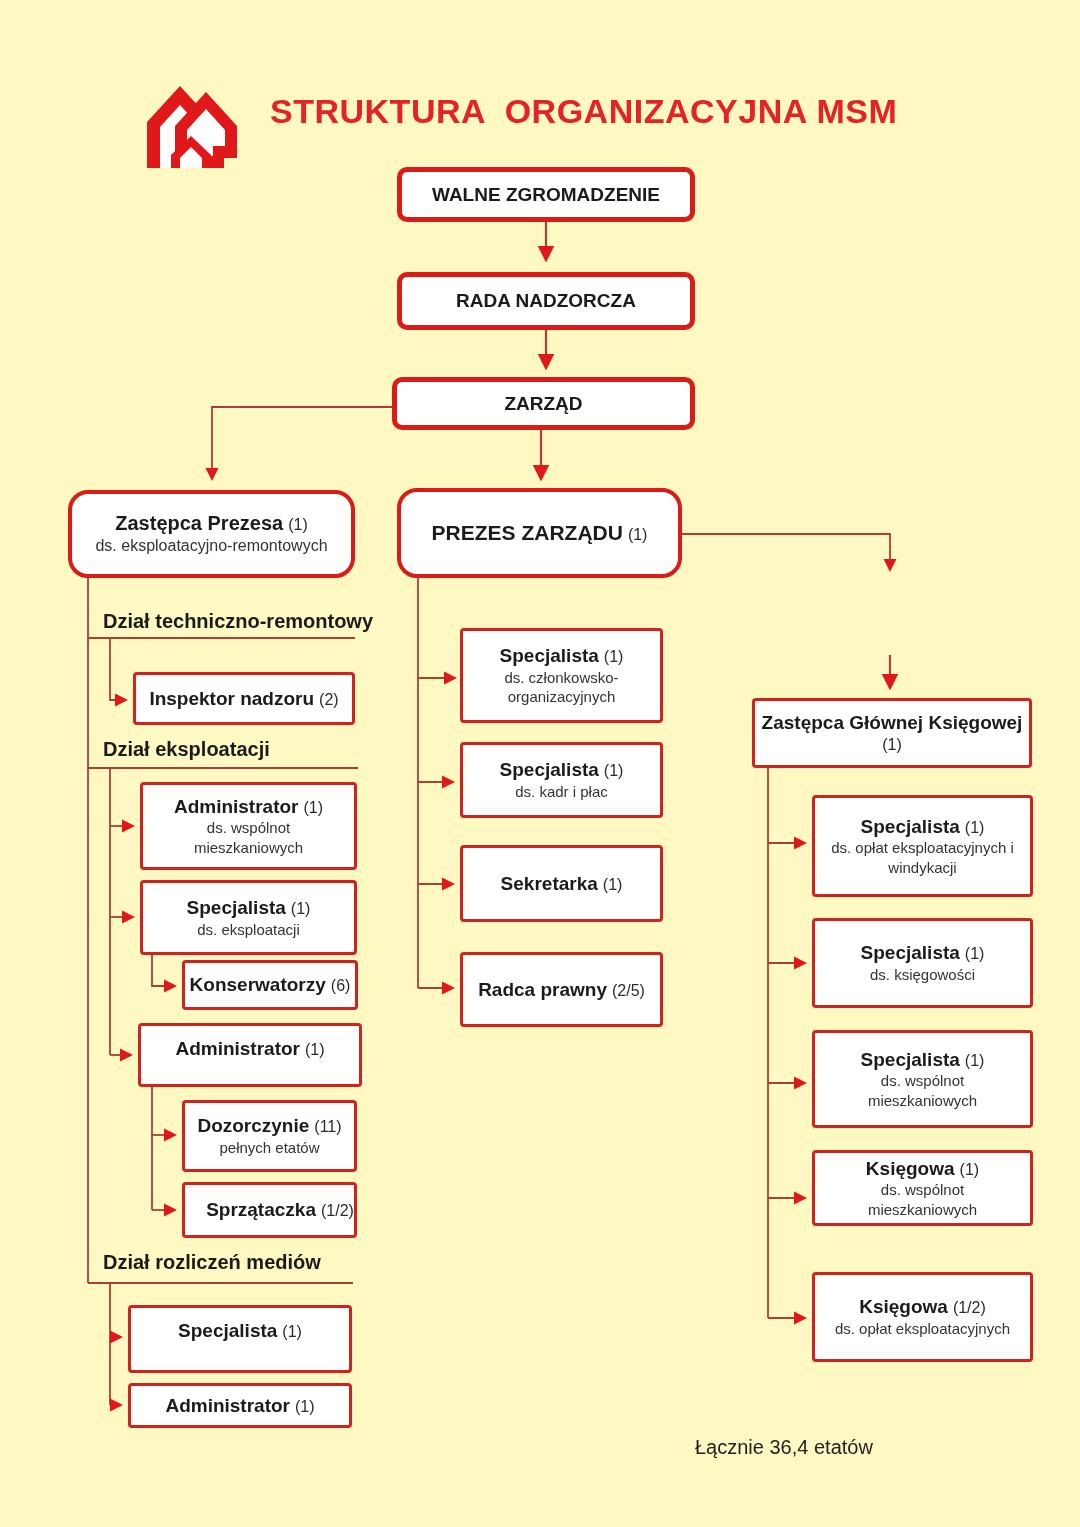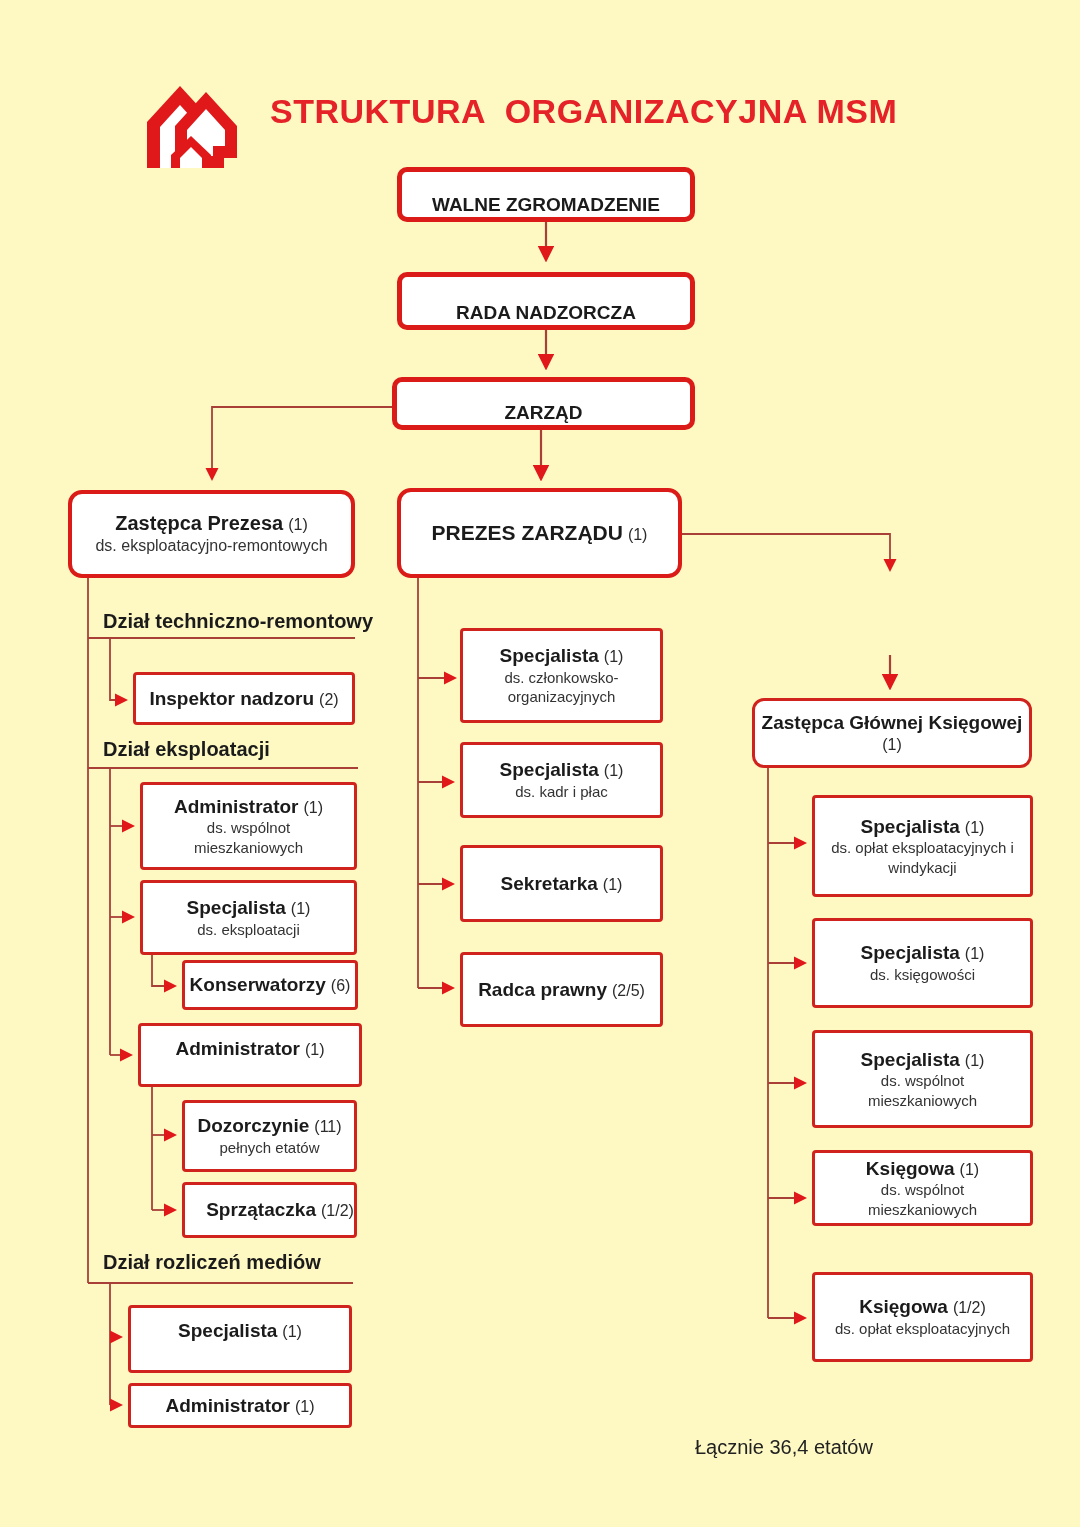--- a/index.html
+++ b/index.html
@@ -2,22 +2,22 @@
 <html><head>
 <meta charset="utf-8">
 <style>
   html,body{margin:0;padding:0;background:#ffffff;}
   #canvas{position:relative;width:1080px;height:1527px;background:#fef9c3;overflow:hidden;
           font-family:"Liberation Sans", sans-serif;}
   .wires{position:absolute;left:0;top:0;width:1080px;height:1527px;z-index:1;}
   .node{position:absolute;z-index:2;background:#fff;border:3px solid #d0231e;border-radius:4px;
         display:flex;flex-direction:column;align-items:center;justify-content:center;
         text-align:center;box-sizing:border-box;line-height:1.25;}
-  .lvl1{border-width:5px;border-radius:10px;border-color:#da1b17;justify-content:flex-end;}
-  .head{border-width:4px;border-radius:14px;border-color:#da1b17;}
+  .lvl1{border-width:5px;border-radius:10px;border-color:#da1b17;}
+  .head{border-width:4px;border-radius:20px;border-color:#da1b17;}
   .mid{border-width:3px;border-radius:14px;}
   .top{justify-content:flex-start;padding-top:11px;}
   .nm{font-weight:bold;font-size:19px;color:#1b1b1b;}
   .nm-big{font-weight:bold;font-size:20px;color:#1b1b1b;}
   .ct{font-weight:normal;font-size:16px;color:#2b2b2b;margin-left:5px;}
   .sub{font-weight:normal;font-size:15px;color:#333;line-height:1.3;}
   .sec-h{position:absolute;z-index:2;font-weight:bold;font-size:20px;color:#1b1b1b;white-space:pre;}
   .pre{white-space:pre;}
   #title{position:absolute;left:270px;top:92px;z-index:2;font-weight:bold;font-size:34px;
          color:#e42227;letter-spacing:.5px;white-space:pre;}
@@ -96,21 +96,21 @@
   <div class="node head" style="left:68px;top:490px;width:287px;height:88px;">
     <div><span class="nm-big">Zastępca Prezesa</span><span class="ct">(1)</span></div>
     <div class="sub" style="font-size:16px;">ds. eksploatacyjno-remontowych</div>
   </div>
 
   <div class="node head" style="left:397px;top:488px;width:285px;height:90px;">
     <div><span class="nm-big" style="font-size:21px;">PREZES ZARZĄDU</span><span class="ct">(1)</span></div>
   </div>
 
 
-  <div class="node mid" style="left:752px;top:698px;width:280px;height:70px;border-radius:12px;">
+  <div class="node mid" style="left:752px;top:698px;width:280px;height:70px;border-radius:4px;">
     <div><span class="nm">Zastępca Głównej Księgowej</span></div>
     <div class="ct" style="margin-left:0;">(1)</div>
   </div>
 
   <div class="sec-h" style="left:103px;top:610px;">Dział techniczno-remontowy</div>
   <div class="sec-h" style="left:103px;top:738px;">Dział eksploatacji</div>
   <div class="sec-h" style="left:103px;top:1251px;">Dział rozliczeń mediów</div>
 
   <div class="node" style="left:133px;top:672px;width:222px;height:53px;">
     <div><span class="nm">Inspektor nadzoru</span><span class="ct">(2)</span></div>

